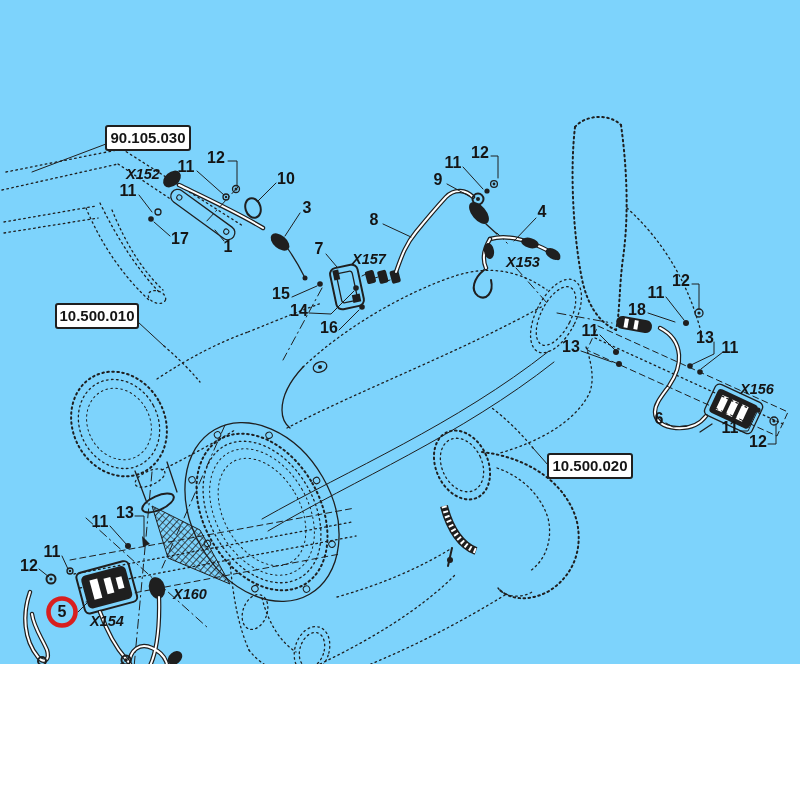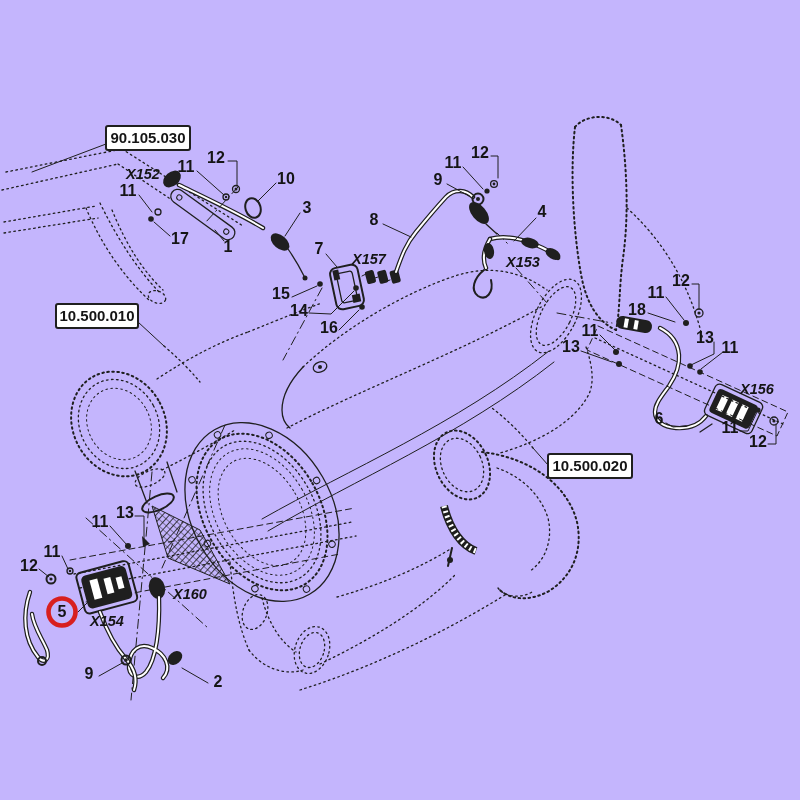--- a/index.html
+++ b/index.html
@@ -1,16 +1,16 @@
 <!DOCTYPE html>
 <html><head>
 <meta charset="utf-8">
 <style>
   html,body{margin:0;padding:0;background:#ffffff;}
-  .stage{position:relative;width:800px;height:800px;background:#c4b5fd;overflow:hidden;
+  .stage{position:relative;width:800px;height:664px;background:#7dd3fc;overflow:hidden;
          font-family:"Liberation Sans",sans-serif;}
   svg{position:absolute;left:0;top:0;}
   .ln{fill:none;stroke:#1f1f1f;stroke-width:1.3;stroke-linecap:round;stroke-linejoin:round;}
   .w1{stroke-width:1;}
   .w2{stroke-width:2;}
   .dot{stroke-dasharray:1.6 3.4;}
   .dash{stroke-dasharray:6 4;}
   .dashdot{stroke-dasharray:9 4 1.5 4;stroke-width:1;}
   .blk{fill:#1f1f1f;stroke:none;}
   .tube-o{fill:none;stroke:#1f1f1f;stroke-width:4.4;stroke-linecap:round;}

